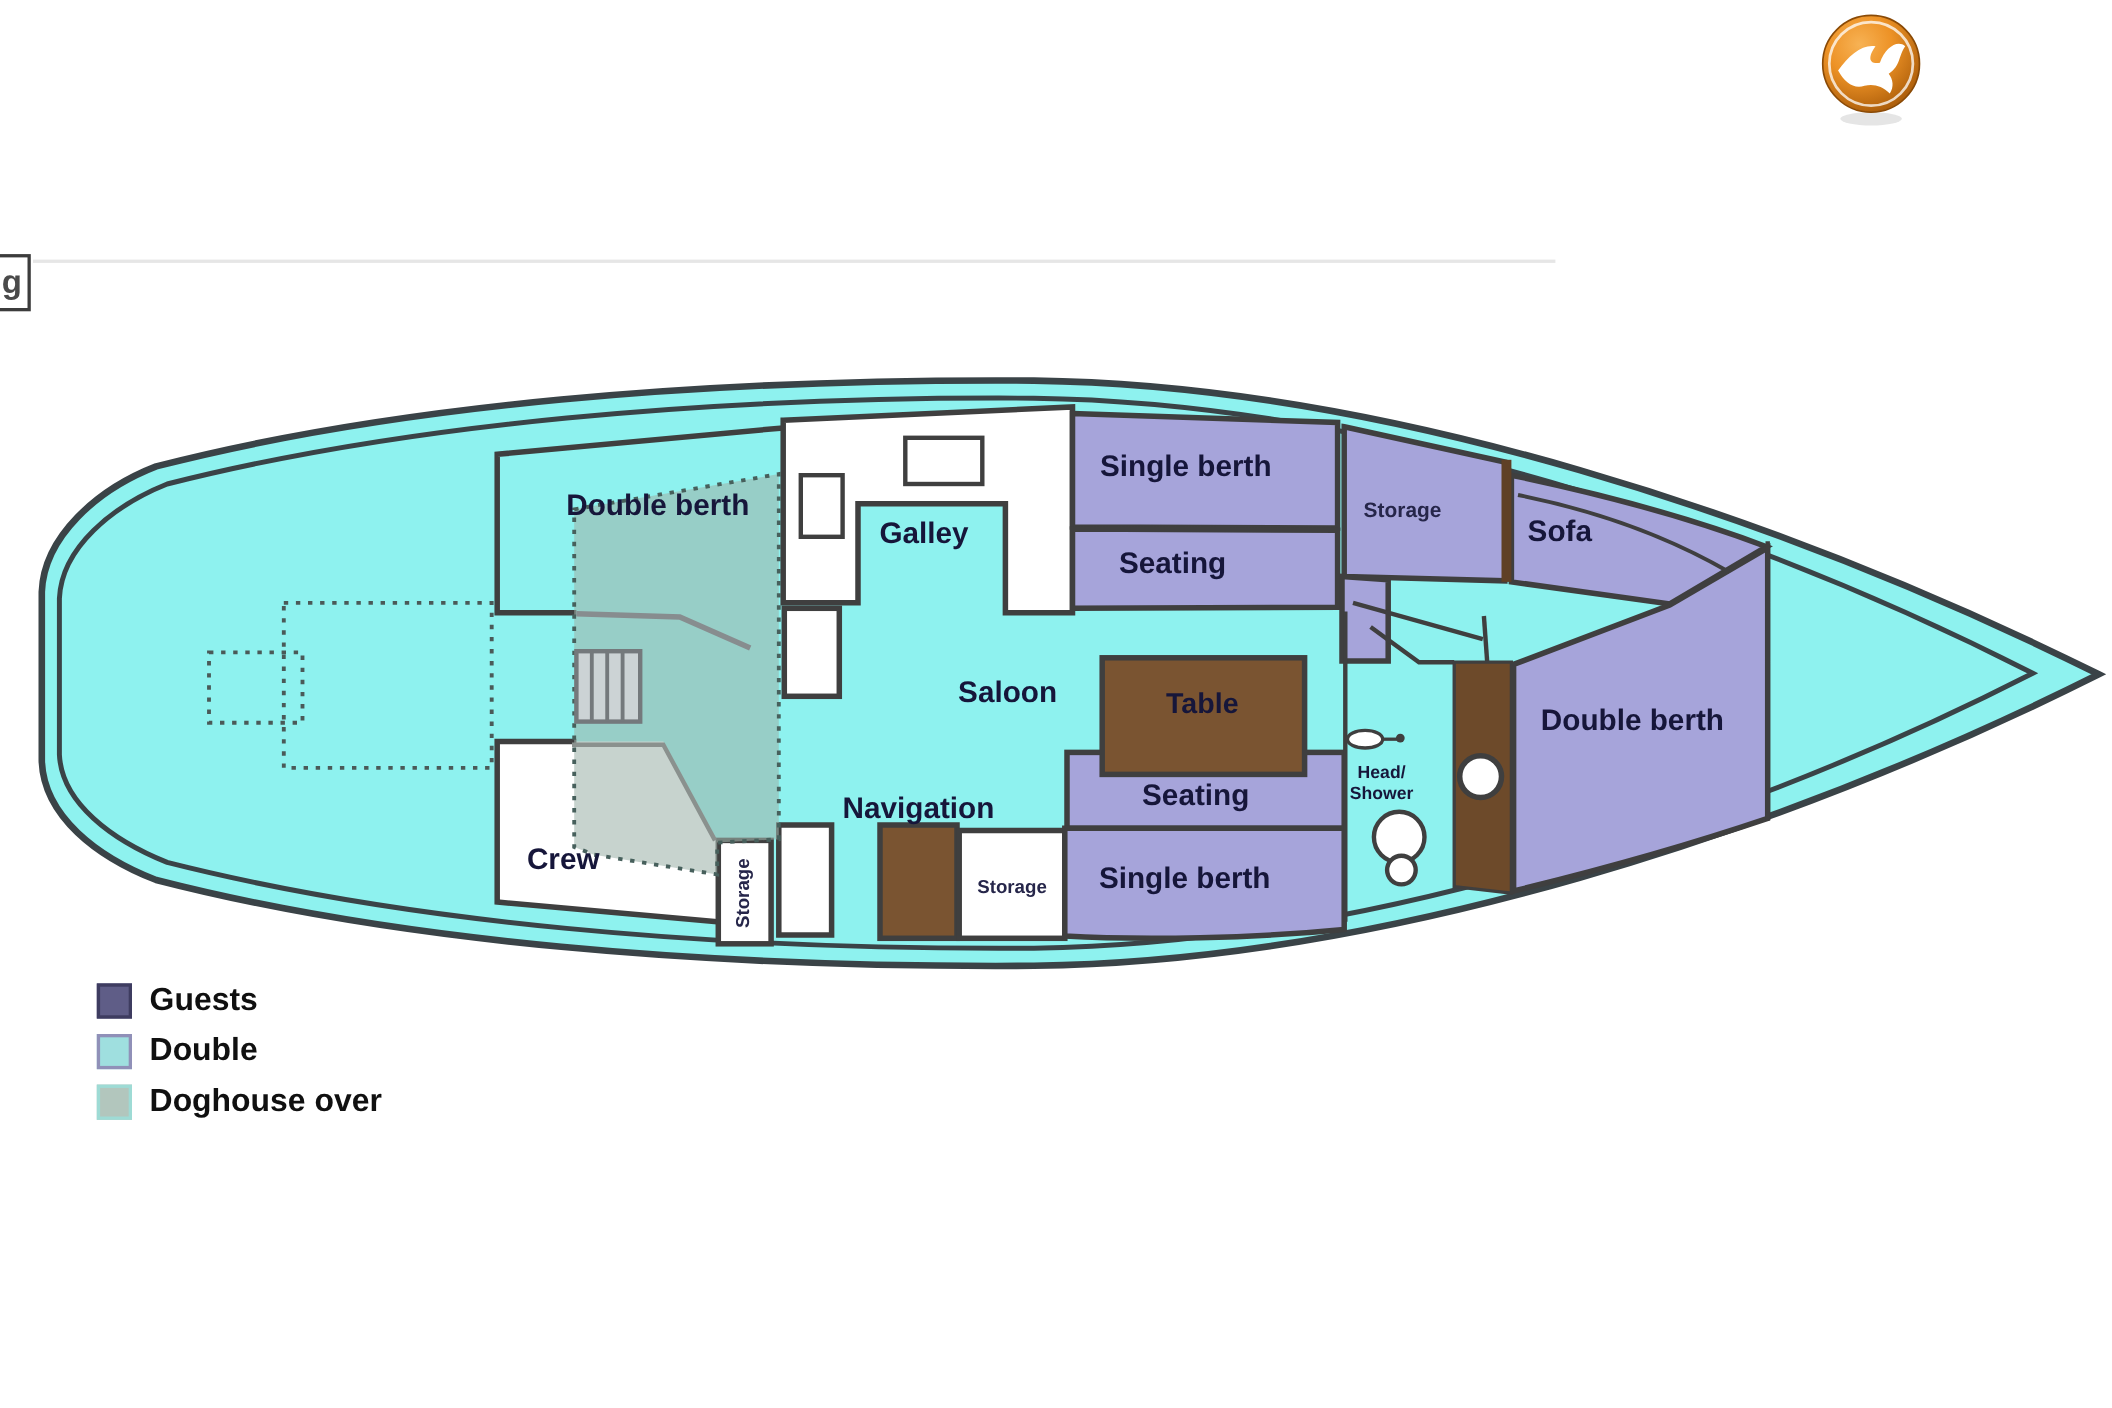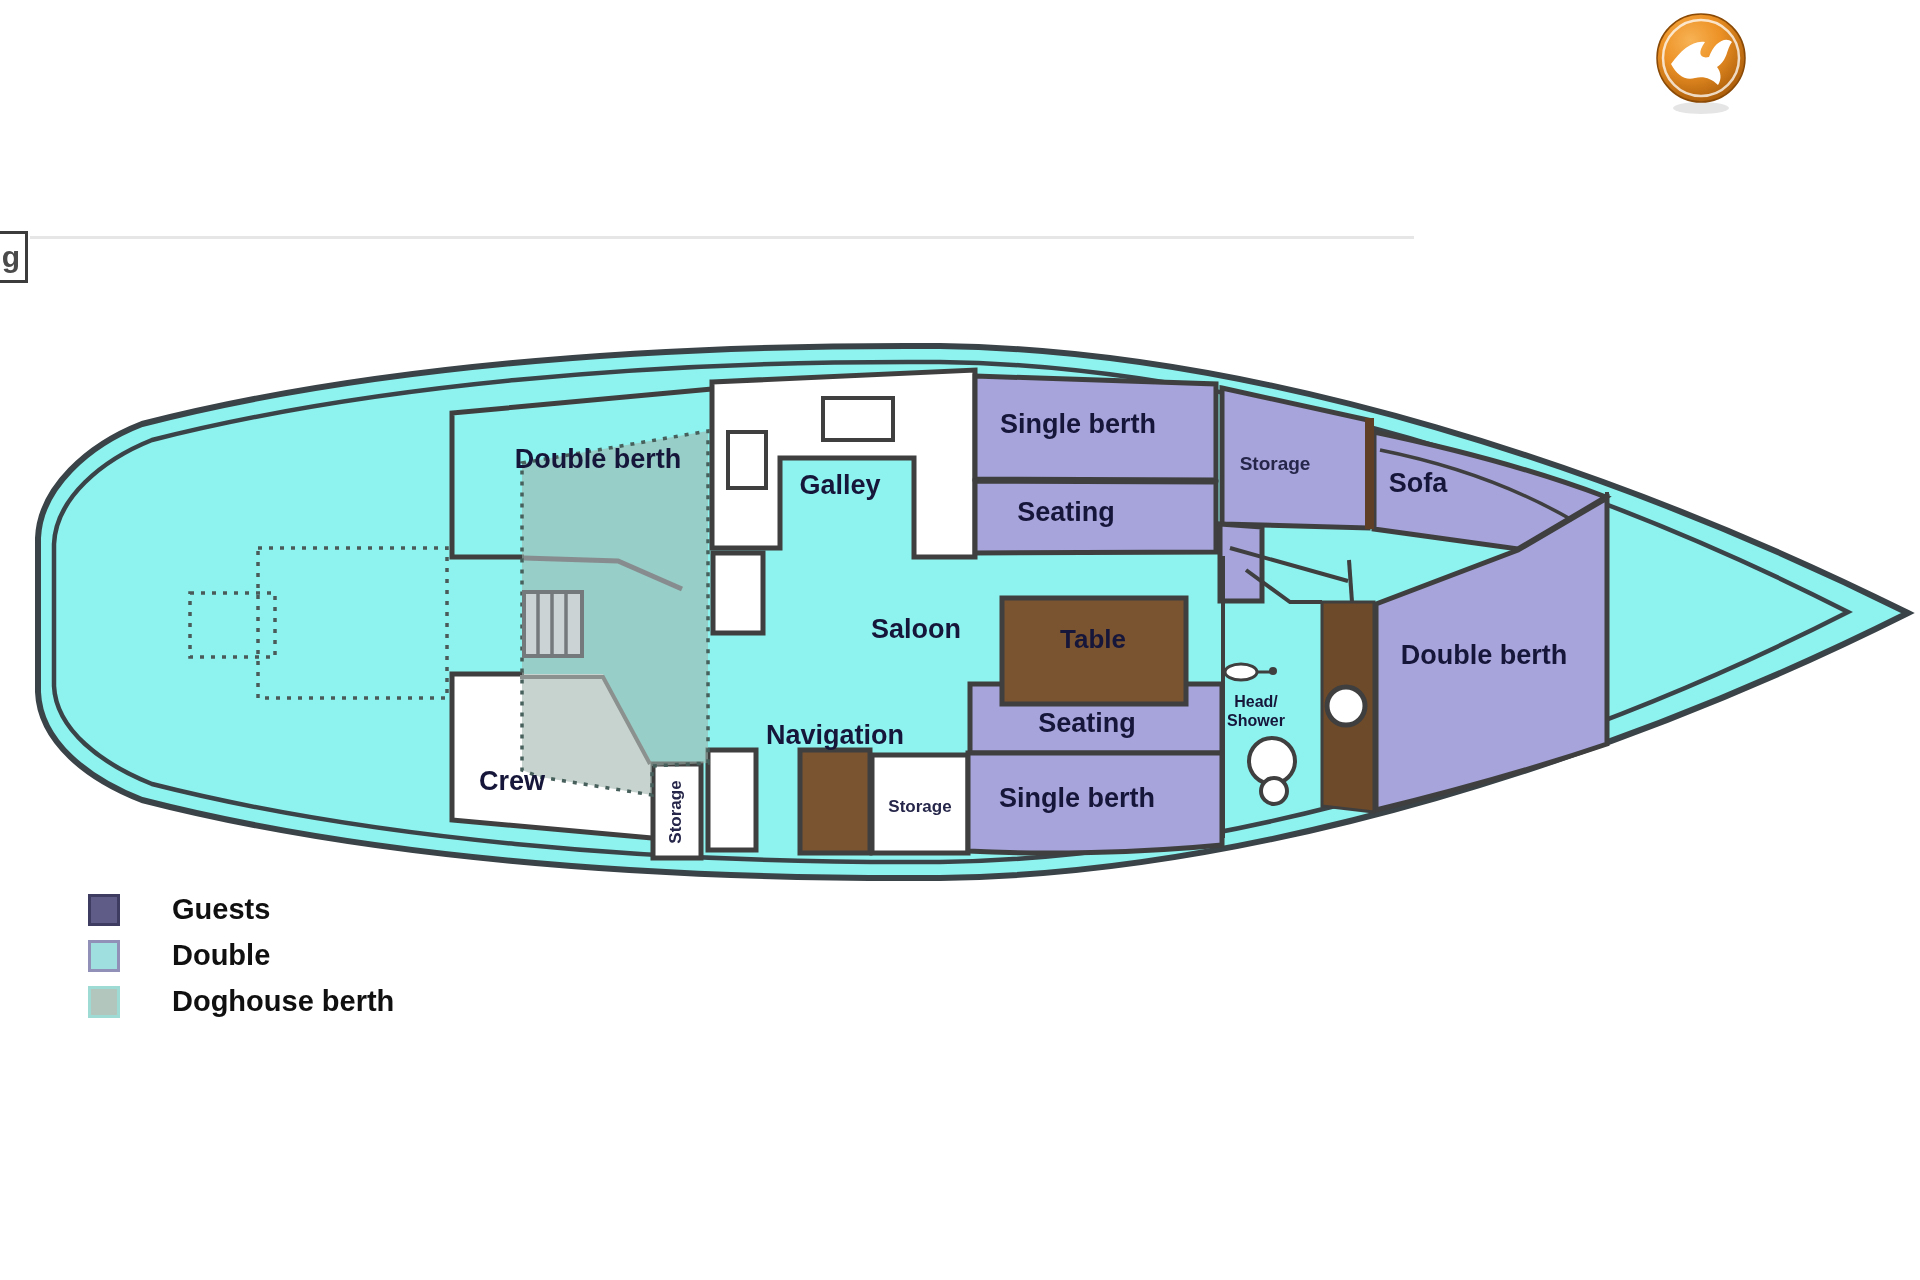--- a/index.html
+++ b/index.html
@@ -11,21 +11,21 @@
         font-size:30px;line-height:46px;text-align:right;padding-right:5px;}
   .logo{position:absolute;left:1645px;top:8px;width:112px;height:112px;}
   .plan{position:absolute;left:0;top:0;}
   svg text{font-family:"Liberation Sans",sans-serif;font-weight:bold;fill:#16163a;}
   .lbl{font-size:27px;}
   .lbl-md{font-size:26px;}
   .lbl-sm{font-size:19px;fill:#26264a;}
   .lbl-xs{font-size:17px;fill:#26264a;}
   .lbl-head{font-size:16px;}
   .legend{position:absolute;left:88px;top:893px;}
-  .legend-row{display:flex;align-items:center;margin-bottom:13px;gap:36px;}
+  .legend-row{display:flex;align-items:center;margin-bottom:13px;}
   .swatch{width:32px;height:32px;box-sizing:border-box;margin-right:16px;}
   .sw-0{border:3px solid #3e3c60;}
   .sw-1{border:3px solid #9090b8;}
   .sw-2{border:3px solid #9edbd5;}
   .legend-label{font-size:29px;font-weight:bold;color:#101010;}
 </style>
 </head>
 <body>
 
 <div class="topline"></div>
@@ -146,15 +146,15 @@
   <div class="legend-row">
     <div class="swatch sw-0" style="background: rgb(95, 93, 135);"></div>
     <div class="legend-label">Guests</div>
   </div>
   <div class="legend-row">
     <div class="swatch sw-1" style="background: rgb(159, 223, 223);"></div>
     <div class="legend-label">Double</div>
   </div>
   <div class="legend-row">
     <div class="swatch sw-2" style="background: rgb(178, 198, 189);"></div>
-    <div class="legend-label">Doghouse berth</div>
+    <div class="legend-label">Doghouse over</div>
   </div>
 </div>
 
 </body></html>

